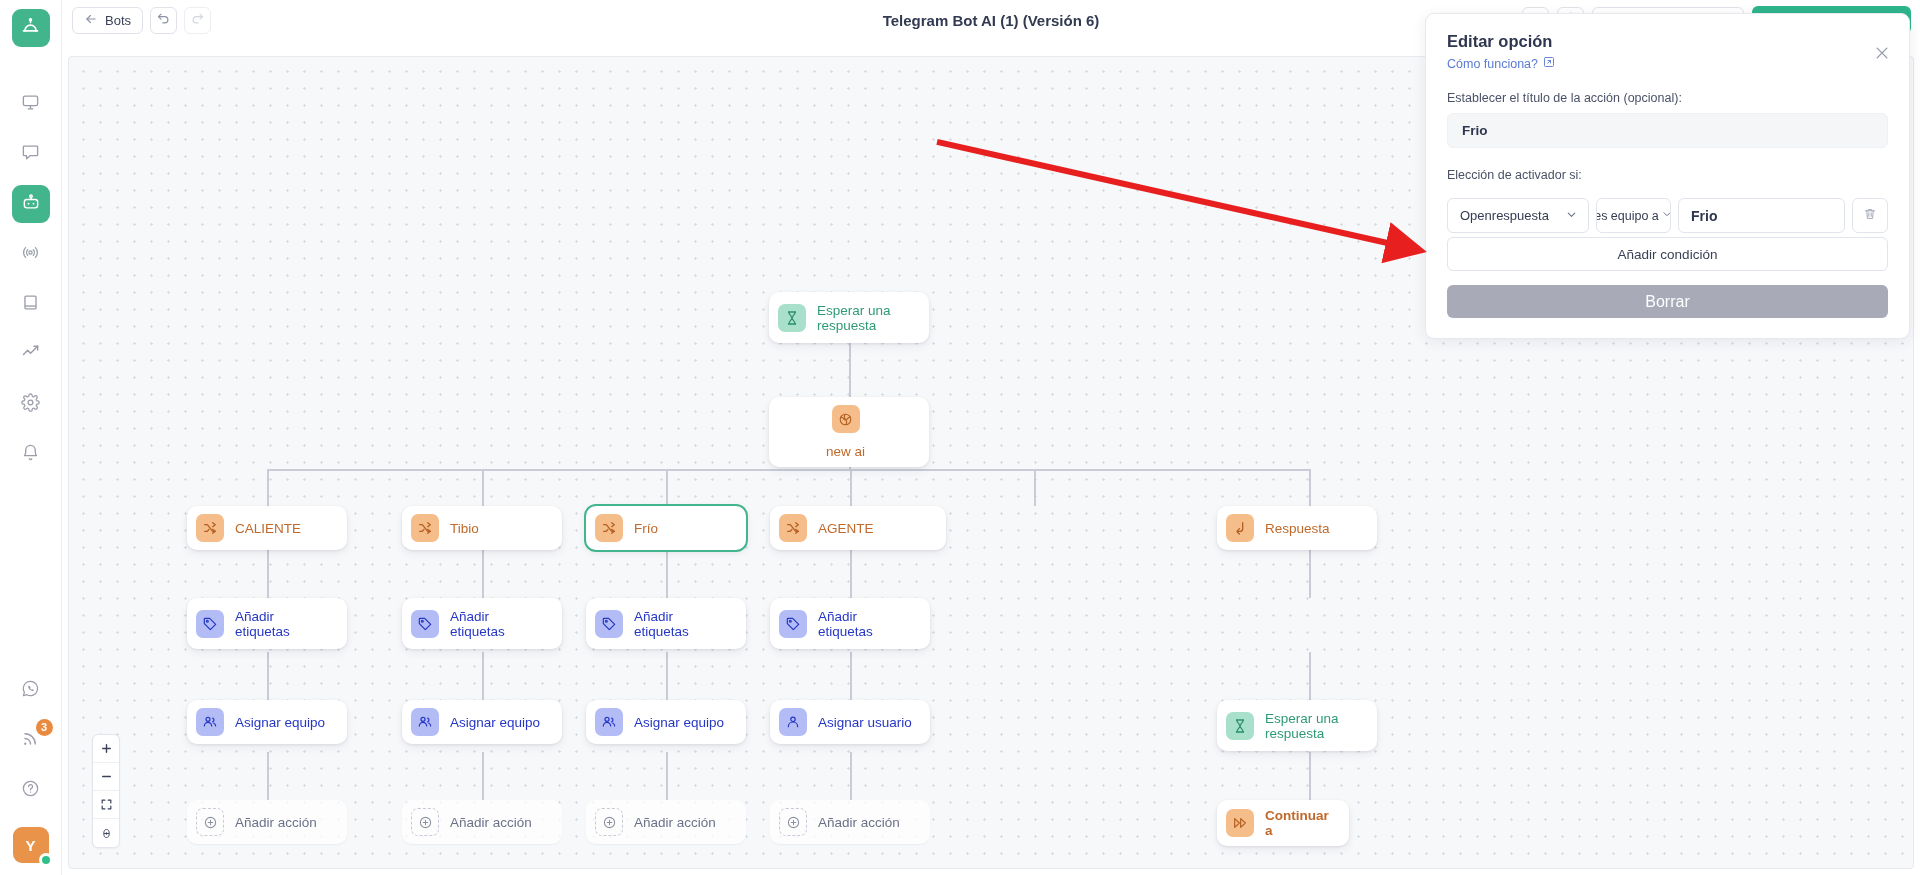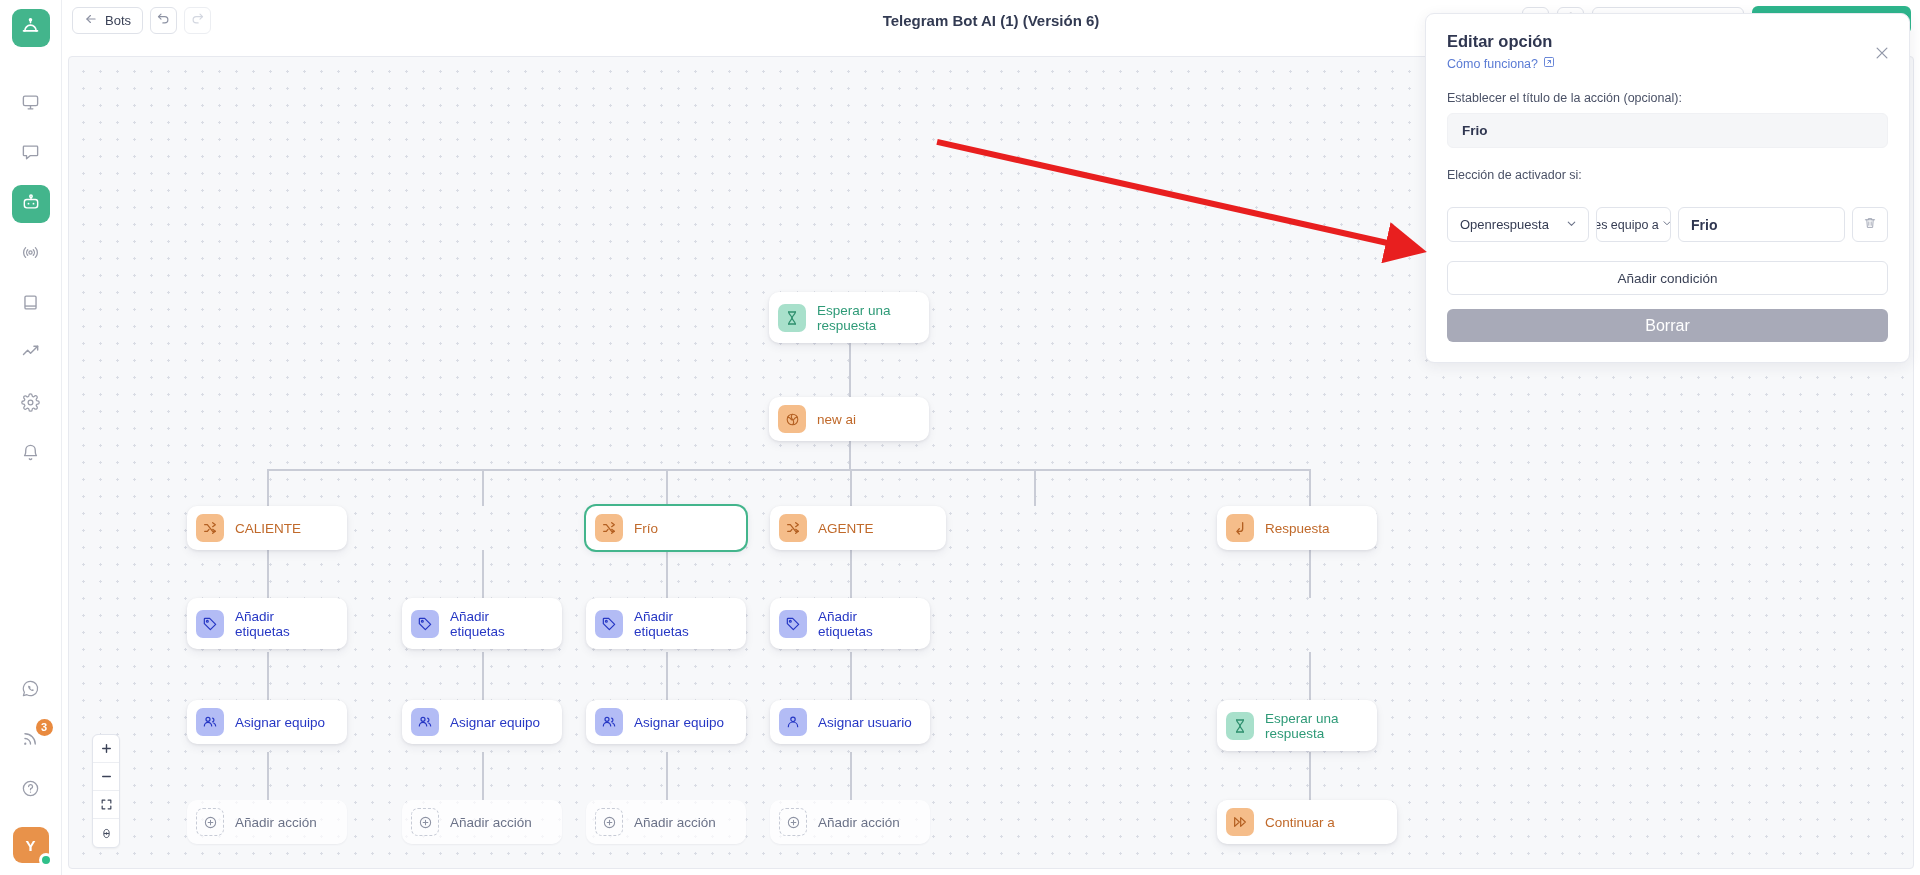--- a/index.html
+++ b/index.html
@@ -193,21 +193,21 @@
     width: 18px; height: 18px; color: #9197a8; cursor: pointer;
   }
   .fld-label { margin-top: 20px; font-size: 12.5px; color: #4a5166; }
   .fld-input {
     margin-top: 8px; height: 35px; width: 100%;
     background: #f5f6f8; border: 1px solid #f0f1f4; border-radius: 6px;
     display: flex; align-items: center; padding: 0 14px;
     font-size: 13.5px; color: #2f3650; font-weight: 600;
     cursor: text;
   }
-  .cond-row { margin-top: 25px; display: flex; align-items: center; gap: 7px; }
+  .cond-row { margin-top: 16px; display: flex; align-items: center; gap: 7px; }
   .cond-select {
     height: 35px; flex: 0 0 142px;
     border: 1px solid #e1e4eb; border-radius: 6px; background: #fff;
     display: flex; align-items: center; justify-content: space-between;
     padding: 0 10px 0 12px; font-size: 13px; color: #343b52; cursor: pointer;
   }
   .cond-op {
     height: 35px; flex: 0 0 75px;
     border: 1px solid #e1e4eb; border-radius: 6px; background: #fff;
     display: flex; align-items: center; justify-content: center; gap: 2px;
@@ -220,21 +220,21 @@
     display: flex; align-items: center; padding: 0 12px;
     font-size: 14px; color: #2f3650; font-weight: 600; cursor: text;
   }
   .cond-del {
     height: 35px; width: 36px; flex: 0 0 36px;
     border: 1px solid #e1e4eb; border-radius: 6px; background: #fff;
     display: flex; align-items: center; justify-content: center;
     color: #9da2b2; cursor: pointer;
   }
   .add-cond {
-    margin-top: 19px; height: 34px; width: 100%;
+    margin-top: 4px; height: 34px; width: 100%;
     border: 1px solid #e1e4eb; border-radius: 6px; background: #fff;
     display: flex; align-items: center; justify-content: center;
     font-size: 13.5px; color: #3b4257; cursor: pointer;
   }
   .panel-actions { margin-top: 14px; display: flex; gap: 11px; }
   .btn-delete, .btn-save {
     flex: 1 1 0; height: 33px; border: none; border-radius: 6px;
     font-size: 16px; color: #fff; cursor: pointer;
     display: flex; align-items: center; justify-content: center;
   }
@@ -470,41 +470,52 @@
           <div class="node-ic green">
             <svg width="16" height="16" viewBox="0 0 24 24" fill="none" stroke="currentColor" stroke-width="1.9" stroke-linecap="round" stroke-linejoin="round">
                 <path d="M7 3h10M7 21h10"></path>
                 <path d="M7 3c0 4 5 6 5 9s-5 5-5 9"></path>
                 <path d="M17 3c0 4-5 6-5 9s5 5 5 9"></path>
               </svg>
           </div>
           <div class="node-lb green">Esperar una respuesta</div>
         </div>
 
-        <div class="node" style="left:700px; top:340px; width:160px;">
+        <div class="node" style="left:700px; top:340px; width:160px;flex-direction:column;">
           <div class="node-ic orange">
             <svg width="17" height="17" viewBox="0 0 24 24" fill="none" stroke="currentColor" stroke-width="1.5">
                 <circle cx="12" cy="12" r="7.5"></circle>
                 <path d="M12 4.5c-2 2-2 5 0 7.5 2 2.5 2 5.5 0 7.5M4.9 8.3c2.7.5 4.9 2.5 6.1 4.7M19.1 8.3c-2.7.5-4.9 2.5-6.1 4.7"></path>
               </svg>
           </div>
           <div class="node-lb orange">new ai</div>
         </div>
 
         <div class="node" style="left:118px; top:449px; width:160px;">
           <div class="node-ic orange">
             <svg width="16" height="16" viewBox="0 0 24 24" fill="none" stroke="currentColor" stroke-width="1.9" stroke-linecap="round" stroke-linejoin="round">
                 <path d="M16 4l4 3-4 3"></path>
                 <path d="M16 14l4 3-4 3"></path>
                 <path d="M4 7h4l8 10h4"></path>
                 <path d="M4 17h4l2.5-3"></path>
               </svg>
           </div>
           <div class="node-lb orange">CALIENTE</div>
         </div>
+        <div class="node" style="left:333px; top:449px; width:160px;">
+          <div class="node-ic orange">
+            <svg width="16" height="16" viewBox="0 0 24 24" fill="none" stroke="currentColor" stroke-width="1.9" stroke-linecap="round" stroke-linejoin="round">
+                <path d="M16 4l4 3-4 3"></path>
+                <path d="M16 14l4 3-4 3"></path>
+                <path d="M4 7h4l8 10h4"></path>
+                <path d="M4 17h4l2.5-3"></path>
+              </svg>
+          </div>
+          <div class="node-lb orange">Tibio</div>
+        </div>
         <div class="node selected" style="left:517px; top:449px; width:160px;">
           <div class="node-ic orange">
             <svg width="16" height="16" viewBox="0 0 24 24" fill="none" stroke="currentColor" stroke-width="1.9" stroke-linecap="round" stroke-linejoin="round">
                 <path d="M16 4l4 3-4 3"></path>
                 <path d="M16 14l4 3-4 3"></path>
                 <path d="M4 7h4l8 10h4"></path>
                 <path d="M4 17h4l2.5-3"></path>
               </svg>
           </div>
           <div class="node-lb orange">Frío</div>
@@ -649,21 +660,21 @@
         </div>
         <div class="node ghost" style="left:701px; top:743px; width:160px;">
           <div class="node-ic dashed">
             <svg width="15" height="15" viewBox="0 0 24 24" fill="none" stroke="currentColor" stroke-width="1.7" stroke-linecap="round">
                 <circle cx="12" cy="12" r="8.2"></circle>
                 <path d="M12 8.3v7.4M8.3 12h7.4"></path>
               </svg>
           </div>
           <div class="node-lb muted">Añadir acción</div>
         </div>
-        <div class="node" style="left:1148px; top:743px; width:180px;">
+        <div class="node" style="left:1148px; top:743px; width:132px;font-weight:bold;">
           <div class="node-ic orange">
             <svg width="16" height="16" viewBox="0 0 24 24" fill="none" stroke="currentColor" stroke-width="1.8" stroke-linejoin="round">
                 <path d="M4 5.5l7 6.5-7 6.5z"></path>
                 <path d="M13 5.5l7 6.5-7 6.5z"></path>
               </svg>
           </div>
           <div class="node-lb orange">Continuar a</div>
         </div>
 
       </div>

